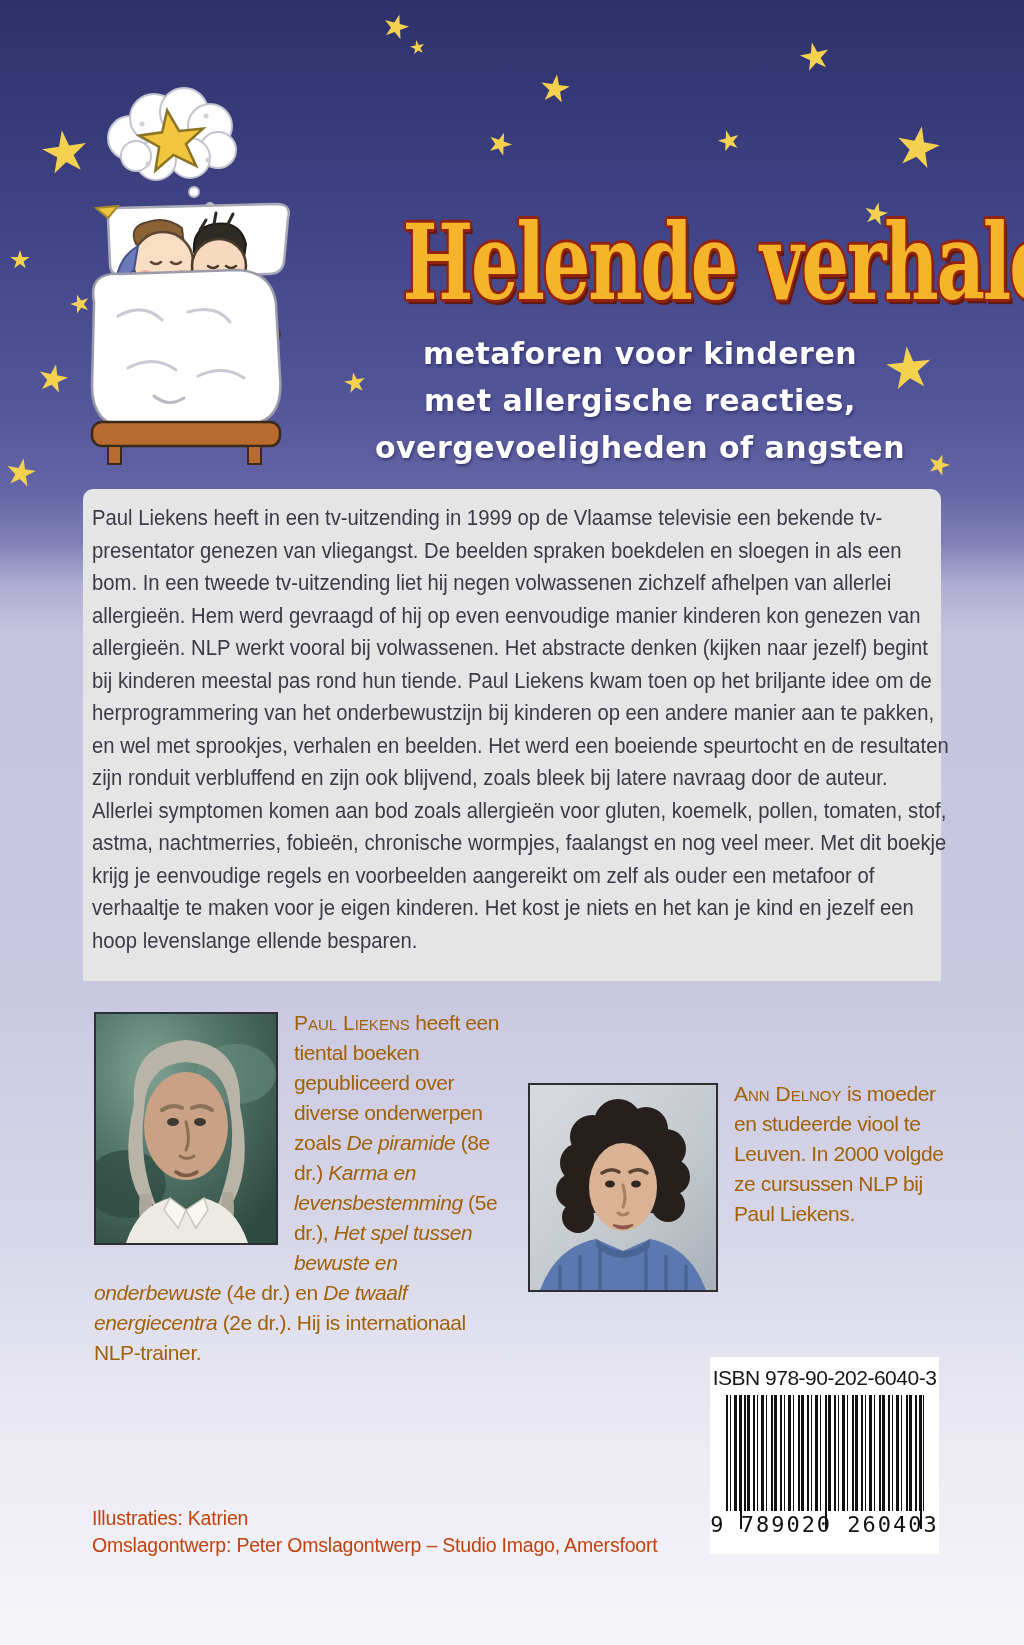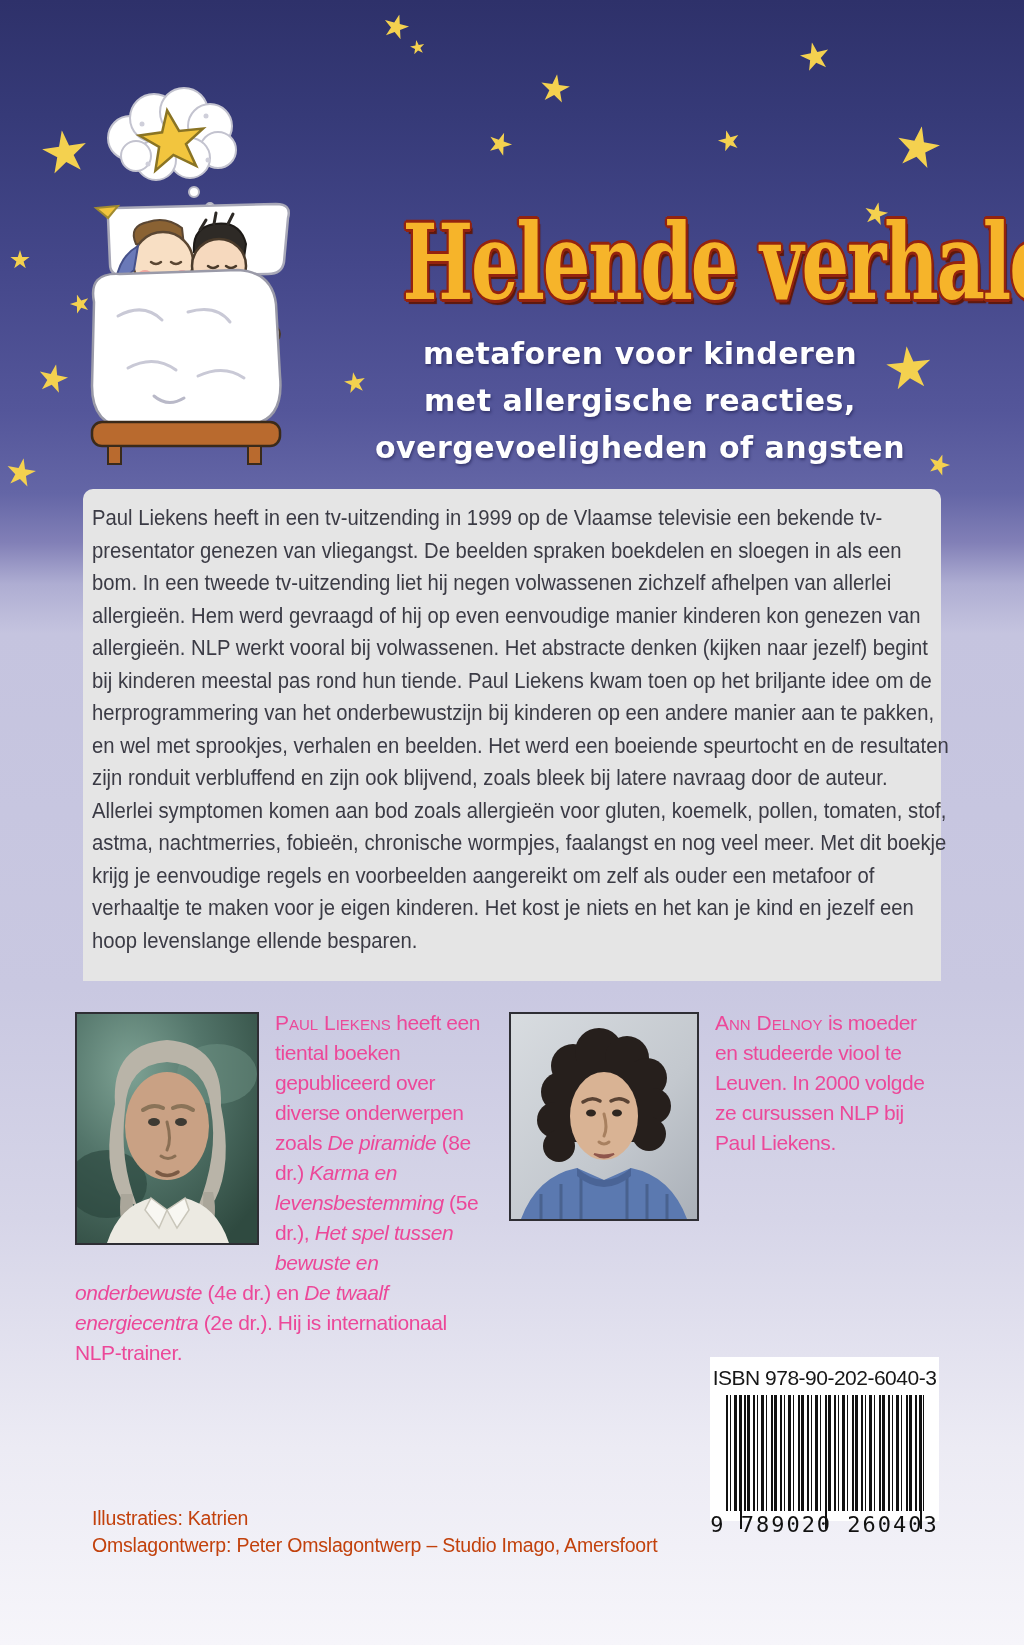--- a/index.html
+++ b/index.html
@@ -35,31 +35,31 @@
     position:absolute;left:83px;top:489px;width:858px;min-height:492px;
     background:#e5e5e5;border-radius:10px 10px 0 0;
   }
   .blurb{
     padding:13px 8px 0 10px;
     font-size:22.5px;line-height:32.5px;color:#3b3b45;
     transform:scaleX(0.9);transform-origin:0 0;width:111%;
   }
   .blurb p{margin:0;}
   .bios{
-    position:absolute;left:75px;top:1008px;width:858px;display:flex;gap:12px;
-    font-size:21px;line-height:30px;color:#ec4899;letter-spacing:-0.4px;
+    position:absolute;left:94px;top:1008px;width:858px;display:flex;gap:12px;
+    font-size:21px;line-height:30px;color:#a16207;letter-spacing:-0.4px;align-items:center;
   }
   .bio-col-left{width:422px;}
   .bio-col-right{width:424px;}
   .photo{float:left;margin:4px 16px 6px 0;border:2px solid #2e2e34;box-sizing:content-box;background:#888;}
   .photo svg{display:block;}
   .seg-smallcaps{font-variant:small-caps;letter-spacing:0;}
   .seg-italic{font-style:italic;}
   .isbn-box{
-    position:absolute;left:710px;top:1357px;width:229px;height:164px;background:#ffffff;
+    position:absolute;left:710px;top:1357px;width:229px;height:197px;background:#ffffff;
   }
   .isbn-label{
     text-align:center;margin-top:9px;font-size:21px;color:#161616;letter-spacing:-0.5px;
   }
   .bars{
     position:relative;margin:5px auto 0;width:198px;height:116px;
     background:repeating-linear-gradient(90deg,
       #111 0 2px, transparent 2px 4px,
       #111 4px 5px, transparent 5px 8px,
       #111 8px 11px, transparent 11px 13px,

